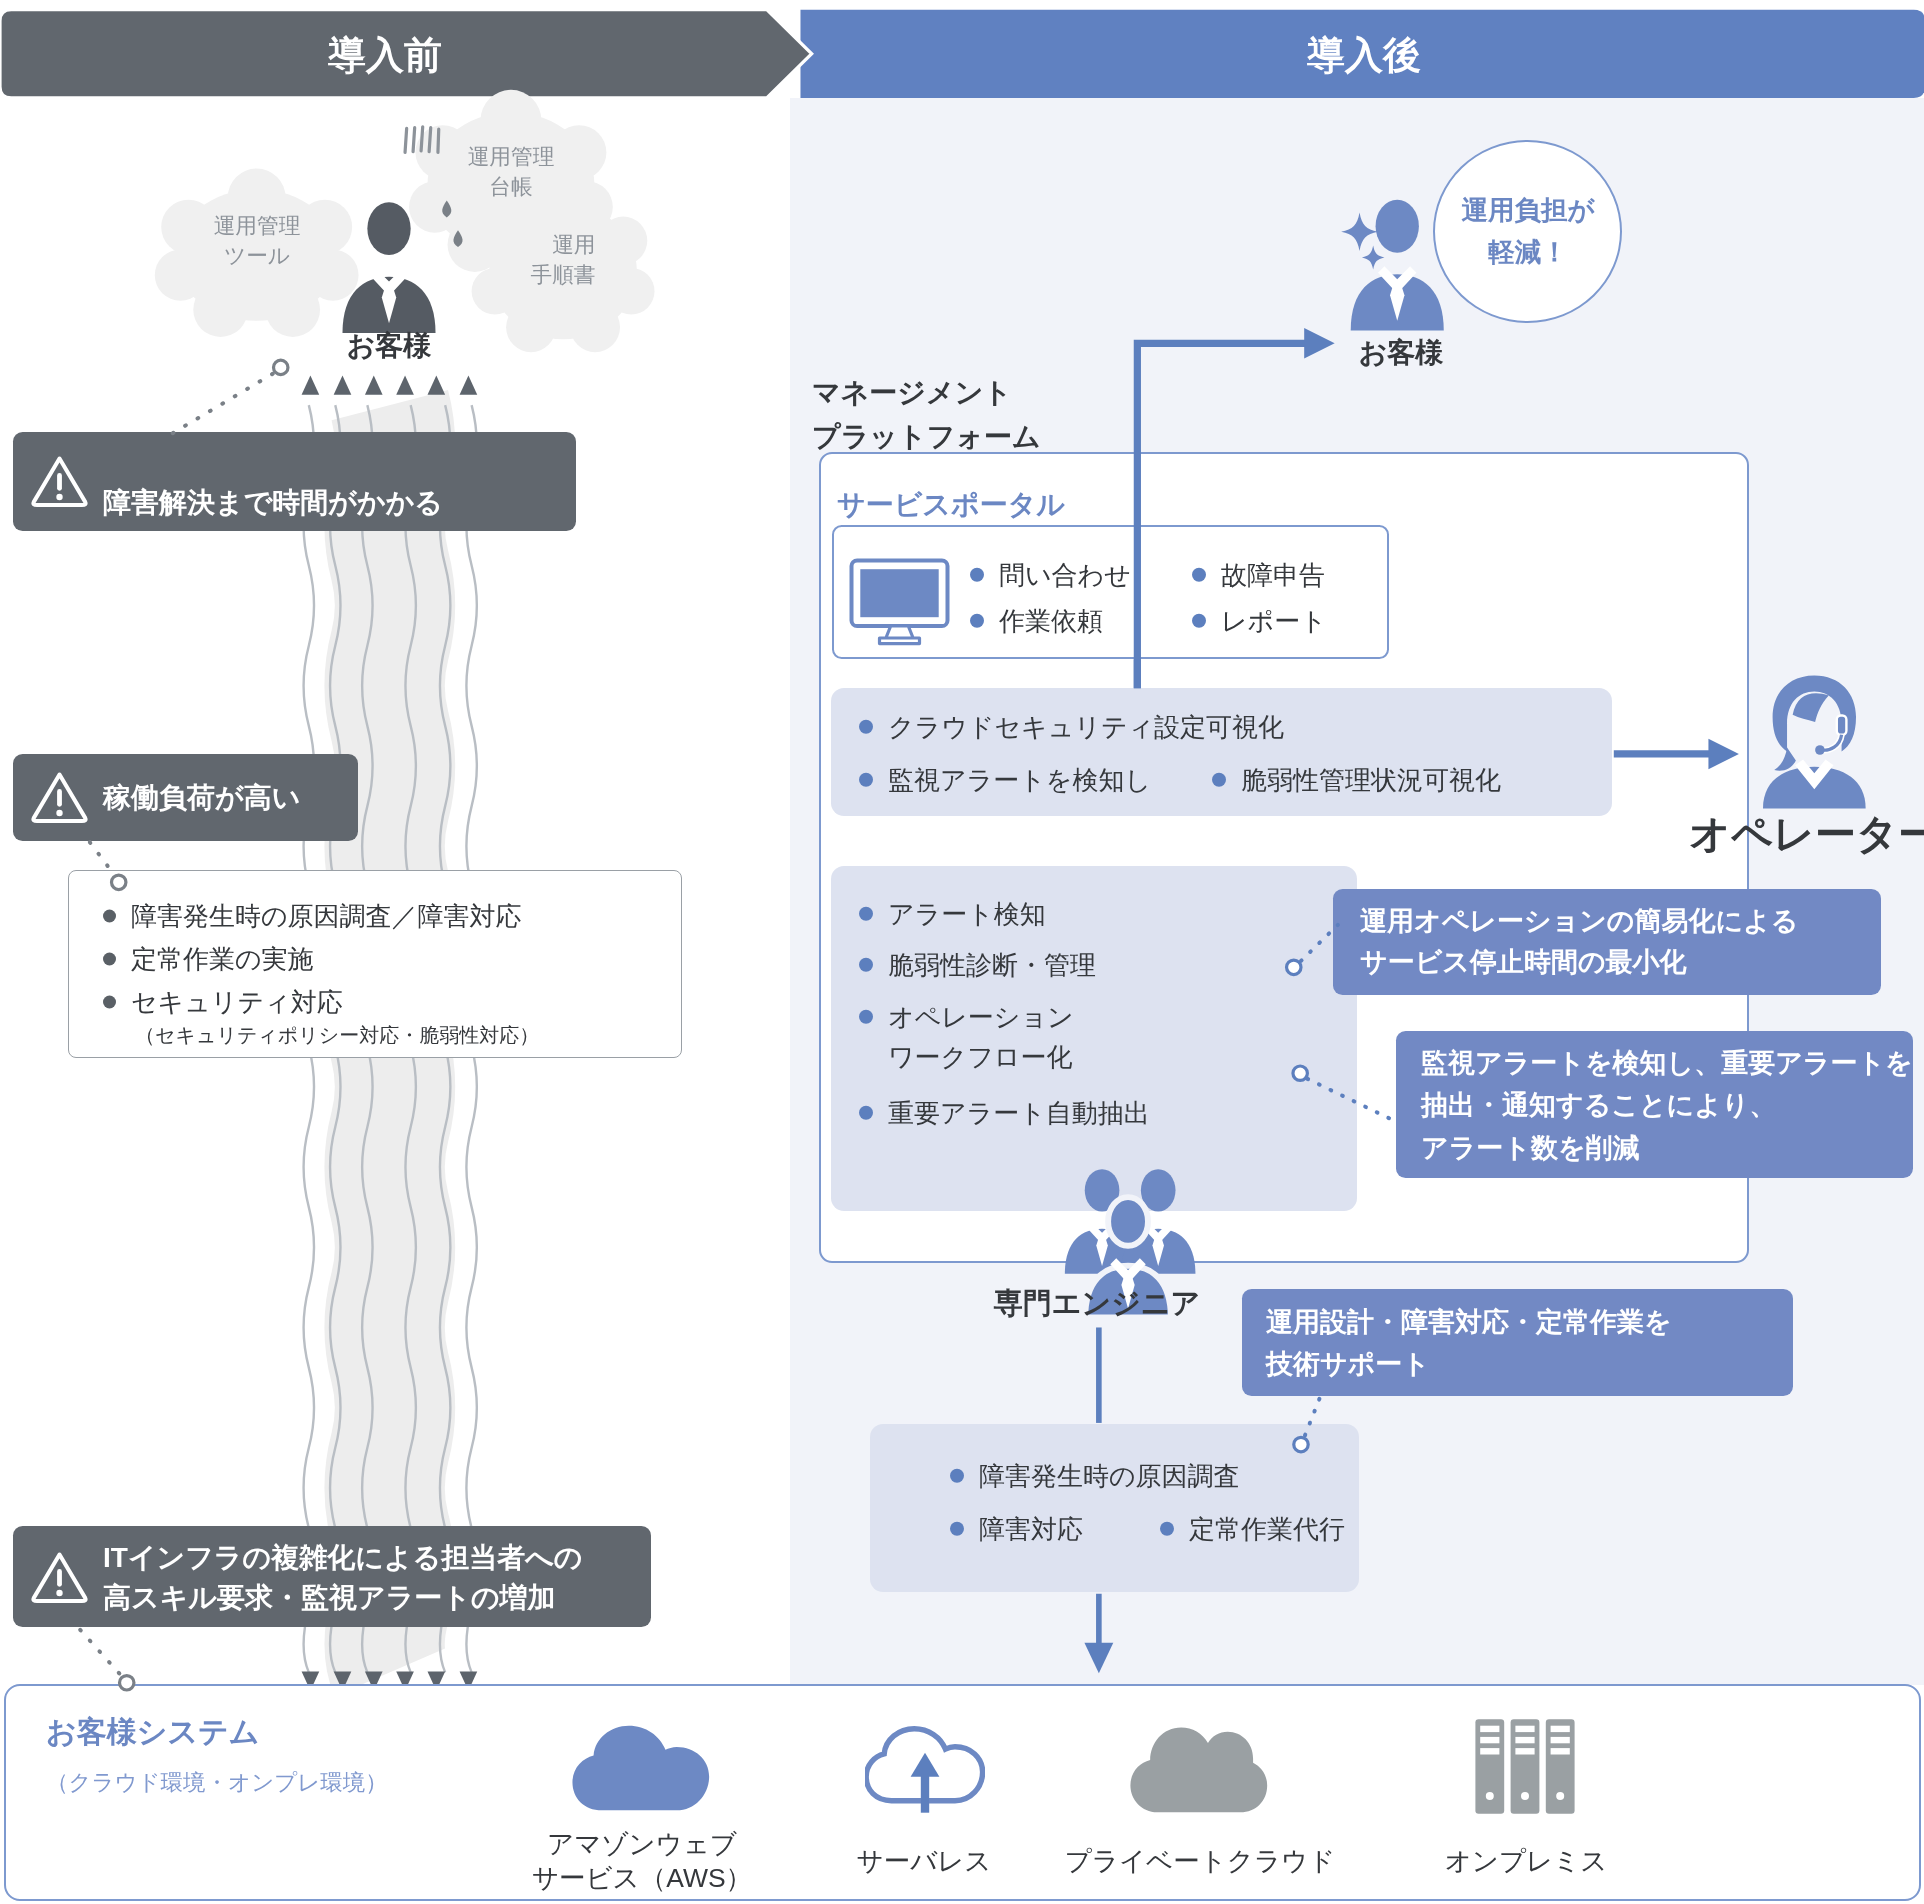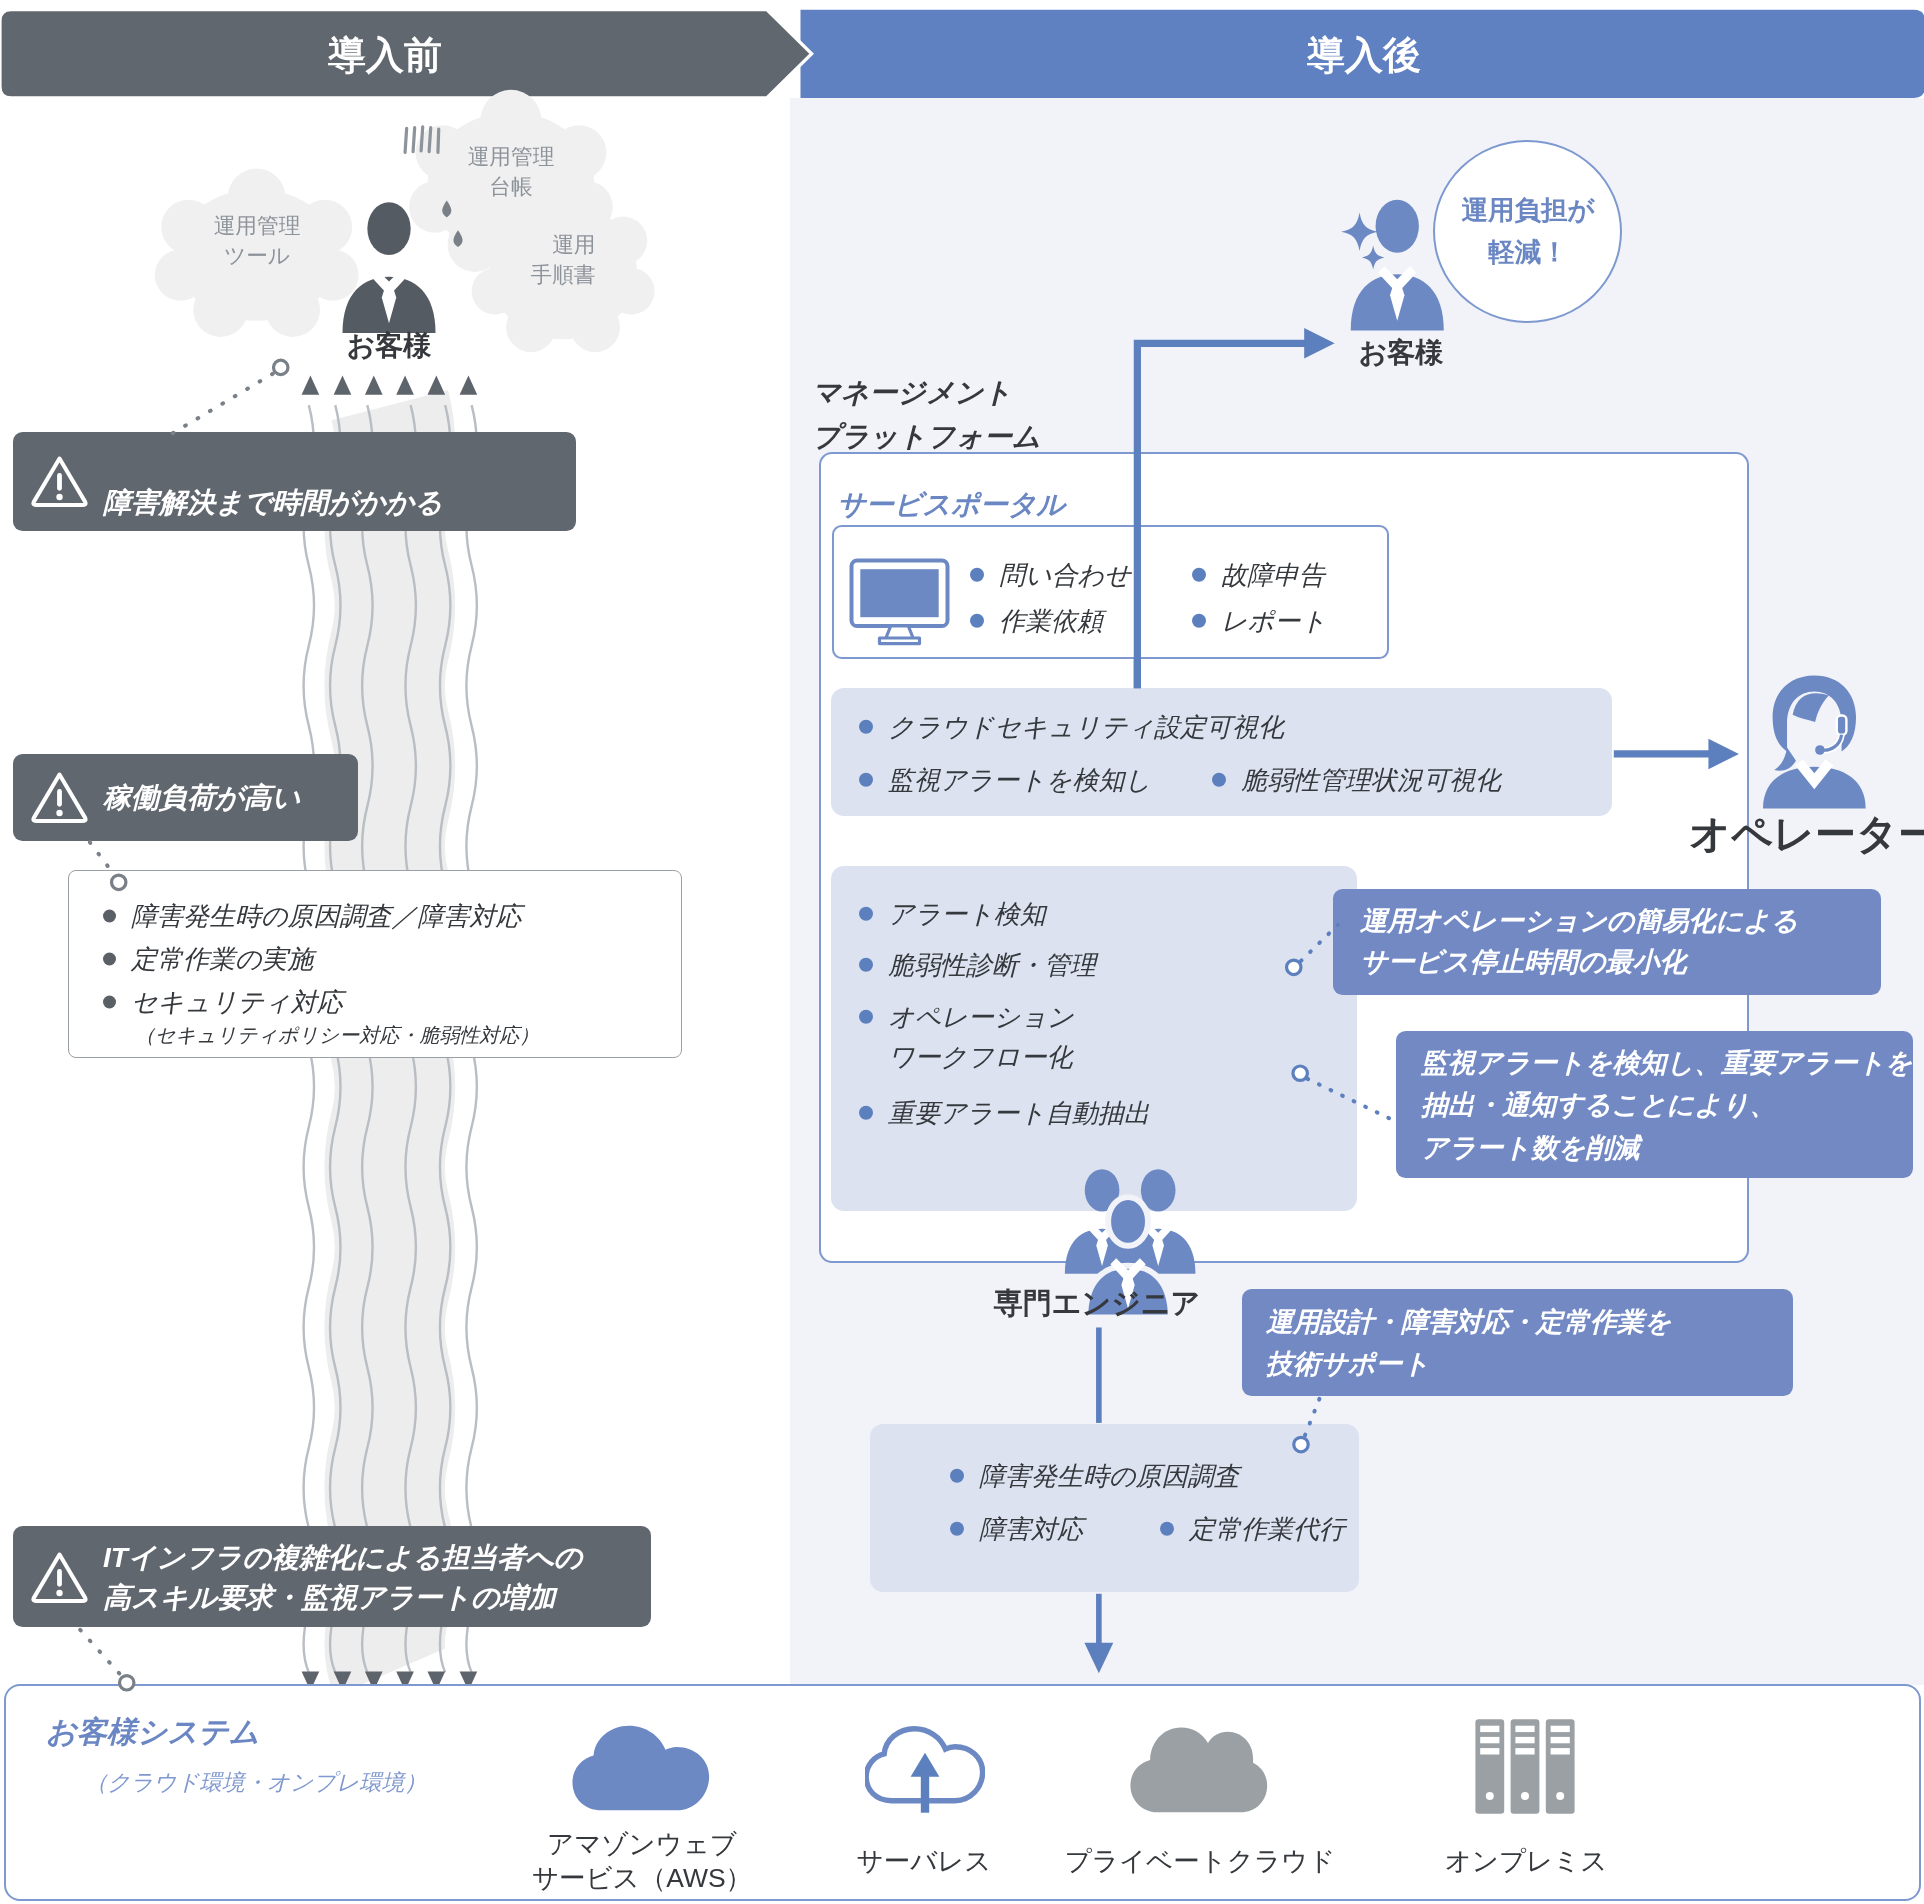--- a/index.html
+++ b/index.html
@@ -12,21 +12,21 @@
     --icon-gray:#9aa0a3;
     --line-blue:#5c7fbe;
     --border-blue:#7d99cf;
     --blue-text:#6b87c3;
     --text-dark:#35383c;
   }
   html,body{margin:0;padding:0;background:#fff;}
   body{font-family:"Liberation Sans","DejaVu Sans",sans-serif;}
   #stage{position:relative;width:1925px;height:1905px;background:#fff;overflow:hidden;}
   .abs{position:absolute;}
-  .t{position:absolute;white-space:nowrap;transform:translateY(-50%);color:var(--text-dark);font-style:italic;}
+  .t{position:absolute;white-space:nowrap;transform:translateY(-50%);color:var(--text-dark);}
   .tc{position:absolute;white-space:nowrap;transform:translate(-50%,-50%);color:var(--text-dark);}
   .b{font-weight:700;text-align:center;}
   .white{color:#fff;}
   .bluetext{color:var(--blue-text);}
   .graytext{color:#8d939a;}
   .box{position:absolute;box-sizing:border-box;}
   .darkbox{background:var(--dark-gray);border-radius:9.6px;}
   .lightbox{background:var(--light-panel);border-radius:13px;}
   .calloutbox{background:var(--callout-blue);border-radius:9.6px;}
   .borderbox{background:#fff;border:2.4px solid var(--border-blue);border-radius:11.2px;}
@@ -258,21 +258,21 @@
   <div class="box lightbox" style="left:870px;top:1424px;width:489px;height:168px;"></div>
   <span class="dot" style="left:950px;top:1476px;"></span>
   <div class="t" style="left:979px;top:1476px;font-size:26px;">障害発生時の原因調査</div>
   <span class="dot" style="left:950px;top:1529px;"></span>
   <div class="t" style="left:979px;top:1529px;font-size:26px;">障害対応</div>
   <span class="dot" style="left:1160px;top:1529px;"></span>
   <div class="t" style="left:1189px;top:1529px;font-size:26px;">定常作業代行</div>
 
   <div class="box" style="left:4px;top:1684px;width:1917px;height:217px;background:#fff;border:2.4px solid var(--border-blue);border-radius:16px;"></div>
   <div class="t b" style="left:46px;top:1732px;font-size:30px;color:var(--blue-text);">お客様システム</div>
-  <div class="t" style="left:46px;top:1782px;font-size:22.5px;color:#8099cf;margin-left:39px;">（クラウド環境・オンプレ環境）</div>
+  <div class="t" style="left:46px;top:1782px;font-size:22.5px;color:#8099cf;">（クラウド環境・オンプレ環境）</div>
 
   <svg class="abs" style="left:571px;top:1723px;" width="141" height="93" viewBox="0 0 100 66">
     <path d="M22,62 C9,62 1,53 1,42 C1,32 8,25 16,23 C17,11 28,2 41,2 C53,2 63,9 67,19 C69,18 72,17 75,17 C88,17 98,26 98,38 C98,51 88,62 75,62 Z" fill="var(--icon-blue)"></path>
   </svg>
   <svg class="abs" style="left:865px;top:1723px;" width="120" height="93" viewBox="0 0 100 76">
     <path d="M22,64 C9,64 1,55 1,44 C1,34 8,27 16,25 C17,13 28,4 41,4 C53,4 63,11 67,21 C69,20 72,19 75,19 C88,19 98,28 98,40 C98,53 88,64 75,64 Z" fill="#ffffff" stroke="var(--icon-blue)" stroke-width="4.5"></path>
     <line x1="50" y1="74" x2="50" y2="38" stroke="var(--line-blue)" stroke-width="7"></line>
     <polygon points="38,44 62,44 50,24" fill="var(--line-blue)"></polygon>
   </svg>
   <svg class="abs" style="left:1129px;top:1718px;" width="141" height="101" viewBox="0 0 100 70">

